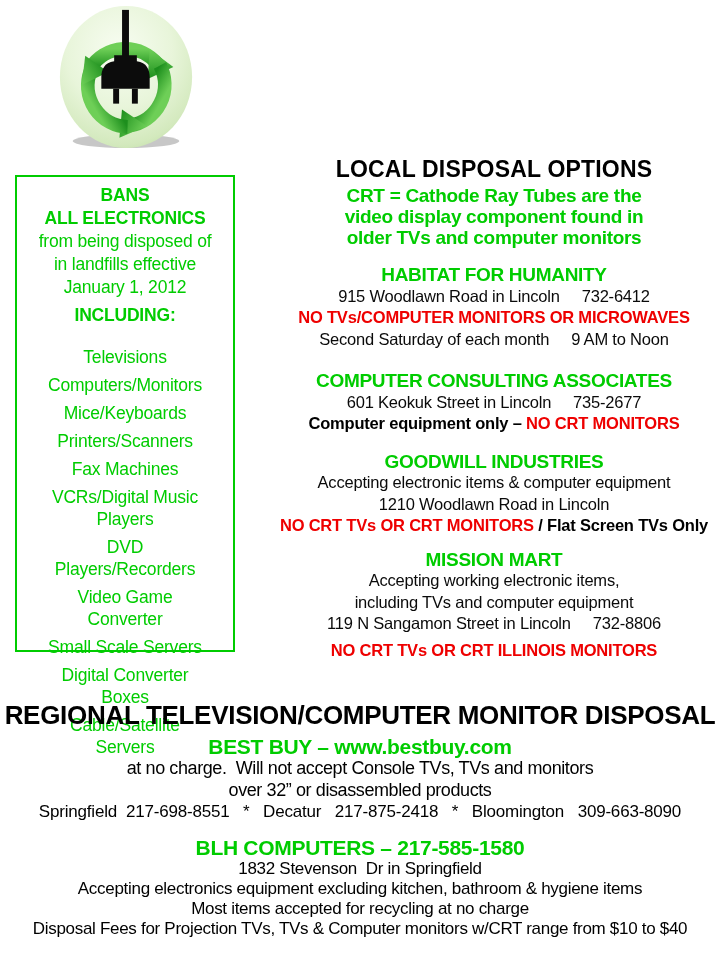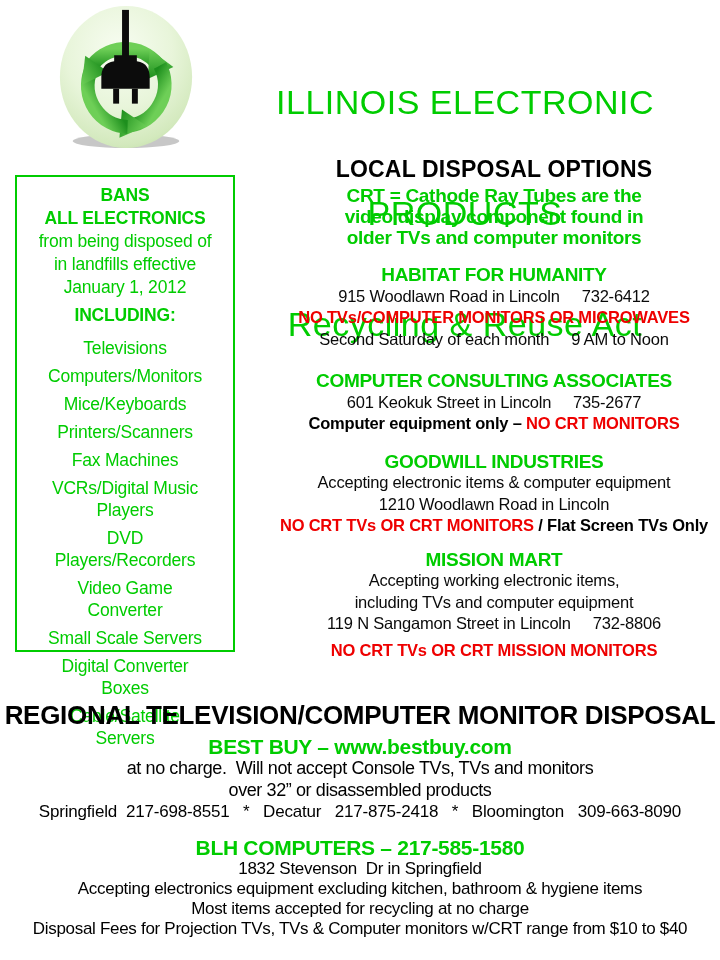--- a/index.html
+++ b/index.html
@@ -20,21 +20,21 @@
     font-size:34px;line-height:37px;letter-spacing:0.5px;white-space:pre-wrap;
   }
   
   .bans-box{
     position:absolute;left:15px;top:175px;width:220px;height:477px;
     border:2px solid var(--green);box-sizing:border-box;
     text-align:center;color:var(--green);padding-top:7px;
   }
   .bans-line{font-size:17.5px;line-height:23px;letter-spacing:-0.2px;}
   .bold{font-weight:bold;}
-  .including{margin-top:5px;margin-bottom:10px;}
+  .including{margin-top:5px;margin-bottom:19px;}
   .bans-item{
     font-size:17.5px;line-height:22px;margin-top:6px;padding:0 30px;letter-spacing:-0.2px;
   }
   
   .right-col{position:absolute;left:268px;top:155px;width:452px;text-align:center;}
   .local-title{font-size:23px;line-height:28px;font-weight:bold;color:var(--ink);letter-spacing:0.2px;}
   .crt-note{margin-top:2px;color:var(--green);font-weight:bold;font-size:19px;line-height:21px;letter-spacing:-0.3px;}
   .entry-name{color:var(--green);font-weight:bold;font-size:19px;line-height:21.5px;letter-spacing:-0.3px;}
   .entry-line{font-size:16.5px;line-height:21.5px;white-space:pre-wrap;letter-spacing:-0.2px;color:#0a0a0a;}
   .warn{color:var(--red);font-weight:bold;}
@@ -83,25 +83,20 @@
         <path d="M44,67 A42,42 0 0 1 112,63" stroke="url(#arrowg)" stroke-width="14" fill="none"></path>
         <polygon points="104,48 128,66 102,78" fill="url(#arrowg)"></polygon>
       </g>
     </g>
     <rect x="76" y="8" width="7" height="50" fill="#0c0c0c"></rect>
     <path d="M68,54 h23 v6 c10,1 13,9 13,16 v12 h-49 v-12 c0,-7 3,-15 13,-16 z" fill="#0c0c0c"></path>
     <rect x="67" y="88" width="6" height="15" fill="#0c0c0c"></rect>
     <rect x="86" y="88" width="6" height="15" fill="#0c0c0c"></rect>
   </svg>
 
-  <div class="title">
-    <div>ILLINOIS ELECTRONIC</div>
-    <div>PRODUCTS</div>
-    <div>Recycling &amp; Reuse Act</div>
-  </div>
 
   <div class="bans-box">
     <div class="bans-line bold">BANS</div>
     <div class="bans-line bold">ALL ELECTRONICS</div>
     <div class="bans-line">from being disposed of</div>
     <div class="bans-line">in landfills effective</div>
     <div class="bans-line">January 1, 2012</div>
     <div class="bans-line bold including">INCLUDING:</div>
     <div class="bans-item">Televisions</div>
     <div class="bans-item">Computers/Monitors</div>
@@ -142,21 +137,21 @@
       <div class="entry-line">Accepting electronic items &amp; computer equipment</div>
       <div class="entry-line">1210 Woodlawn Road in Lincoln</div>
       <div class="entry-line"><span class="warn">NO CRT TVs OR CRT MONITORS</span><span class="blackbold"> / Flat Screen TVs Only</span></div>
     </div>
 
     <div class="entry mt12">
       <div class="entry-name">MISSION MART</div>
       <div class="entry-line">Accepting working electronic items,</div>
       <div class="entry-line">including TVs and computer equipment</div>
       <div class="entry-line">119 N Sangamon Street in Lincoln     732-8806</div>
-      <div class="entry-line warn mt5">NO CRT TVs OR CRT MISSION MONITORS</div>
+      <div class="entry-line warn mt5">NO CRT TVs OR CRT ILLINOIS MONITORS</div>
     </div>
   </div>
 
   <div class="bottom">
     <div class="regional-title">REGIONAL TELEVISION/COMPUTER MONITOR DISPOSAL</div>
 
     <div class="mt6">
       <div class="bottom-entry-name">BEST BUY – www.bestbuy.com</div>
       <div class="bb-line">at no charge.  Will not accept Console TVs, TVs and monitors</div>
       <div class="bb-line">over 32” or disassembled products</div>

